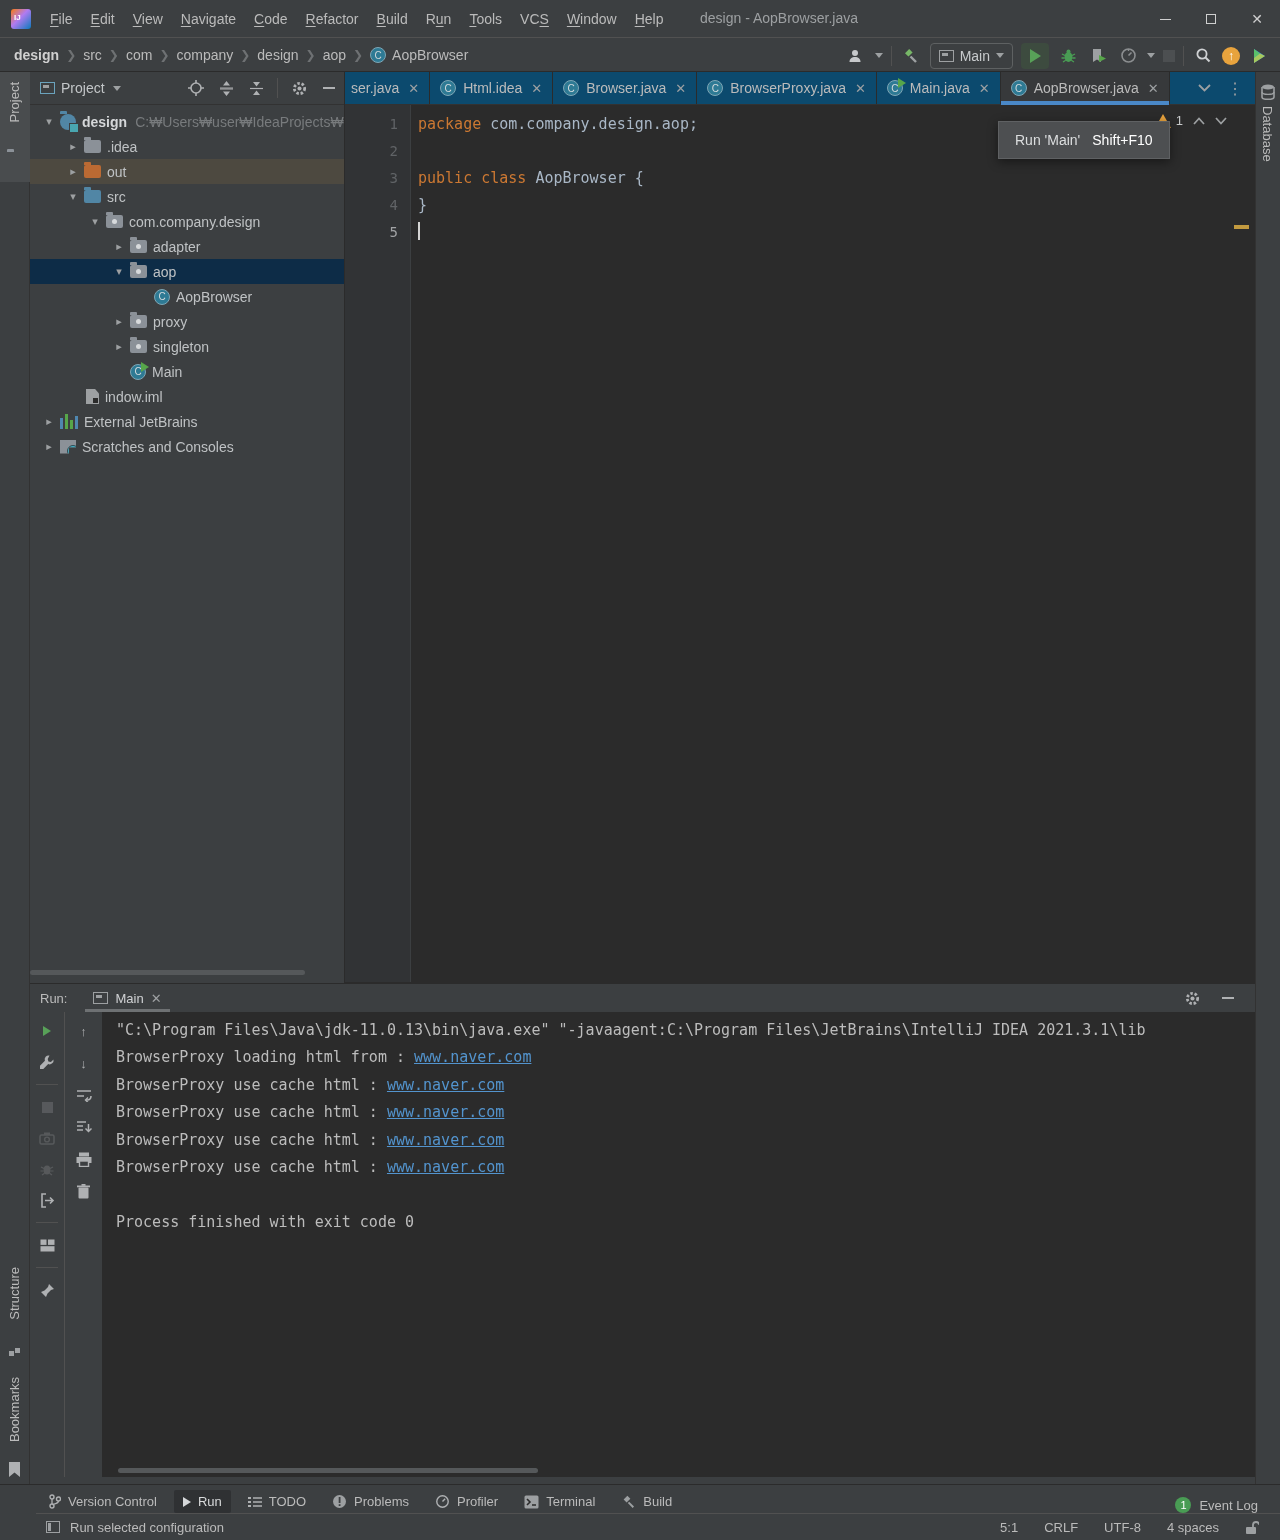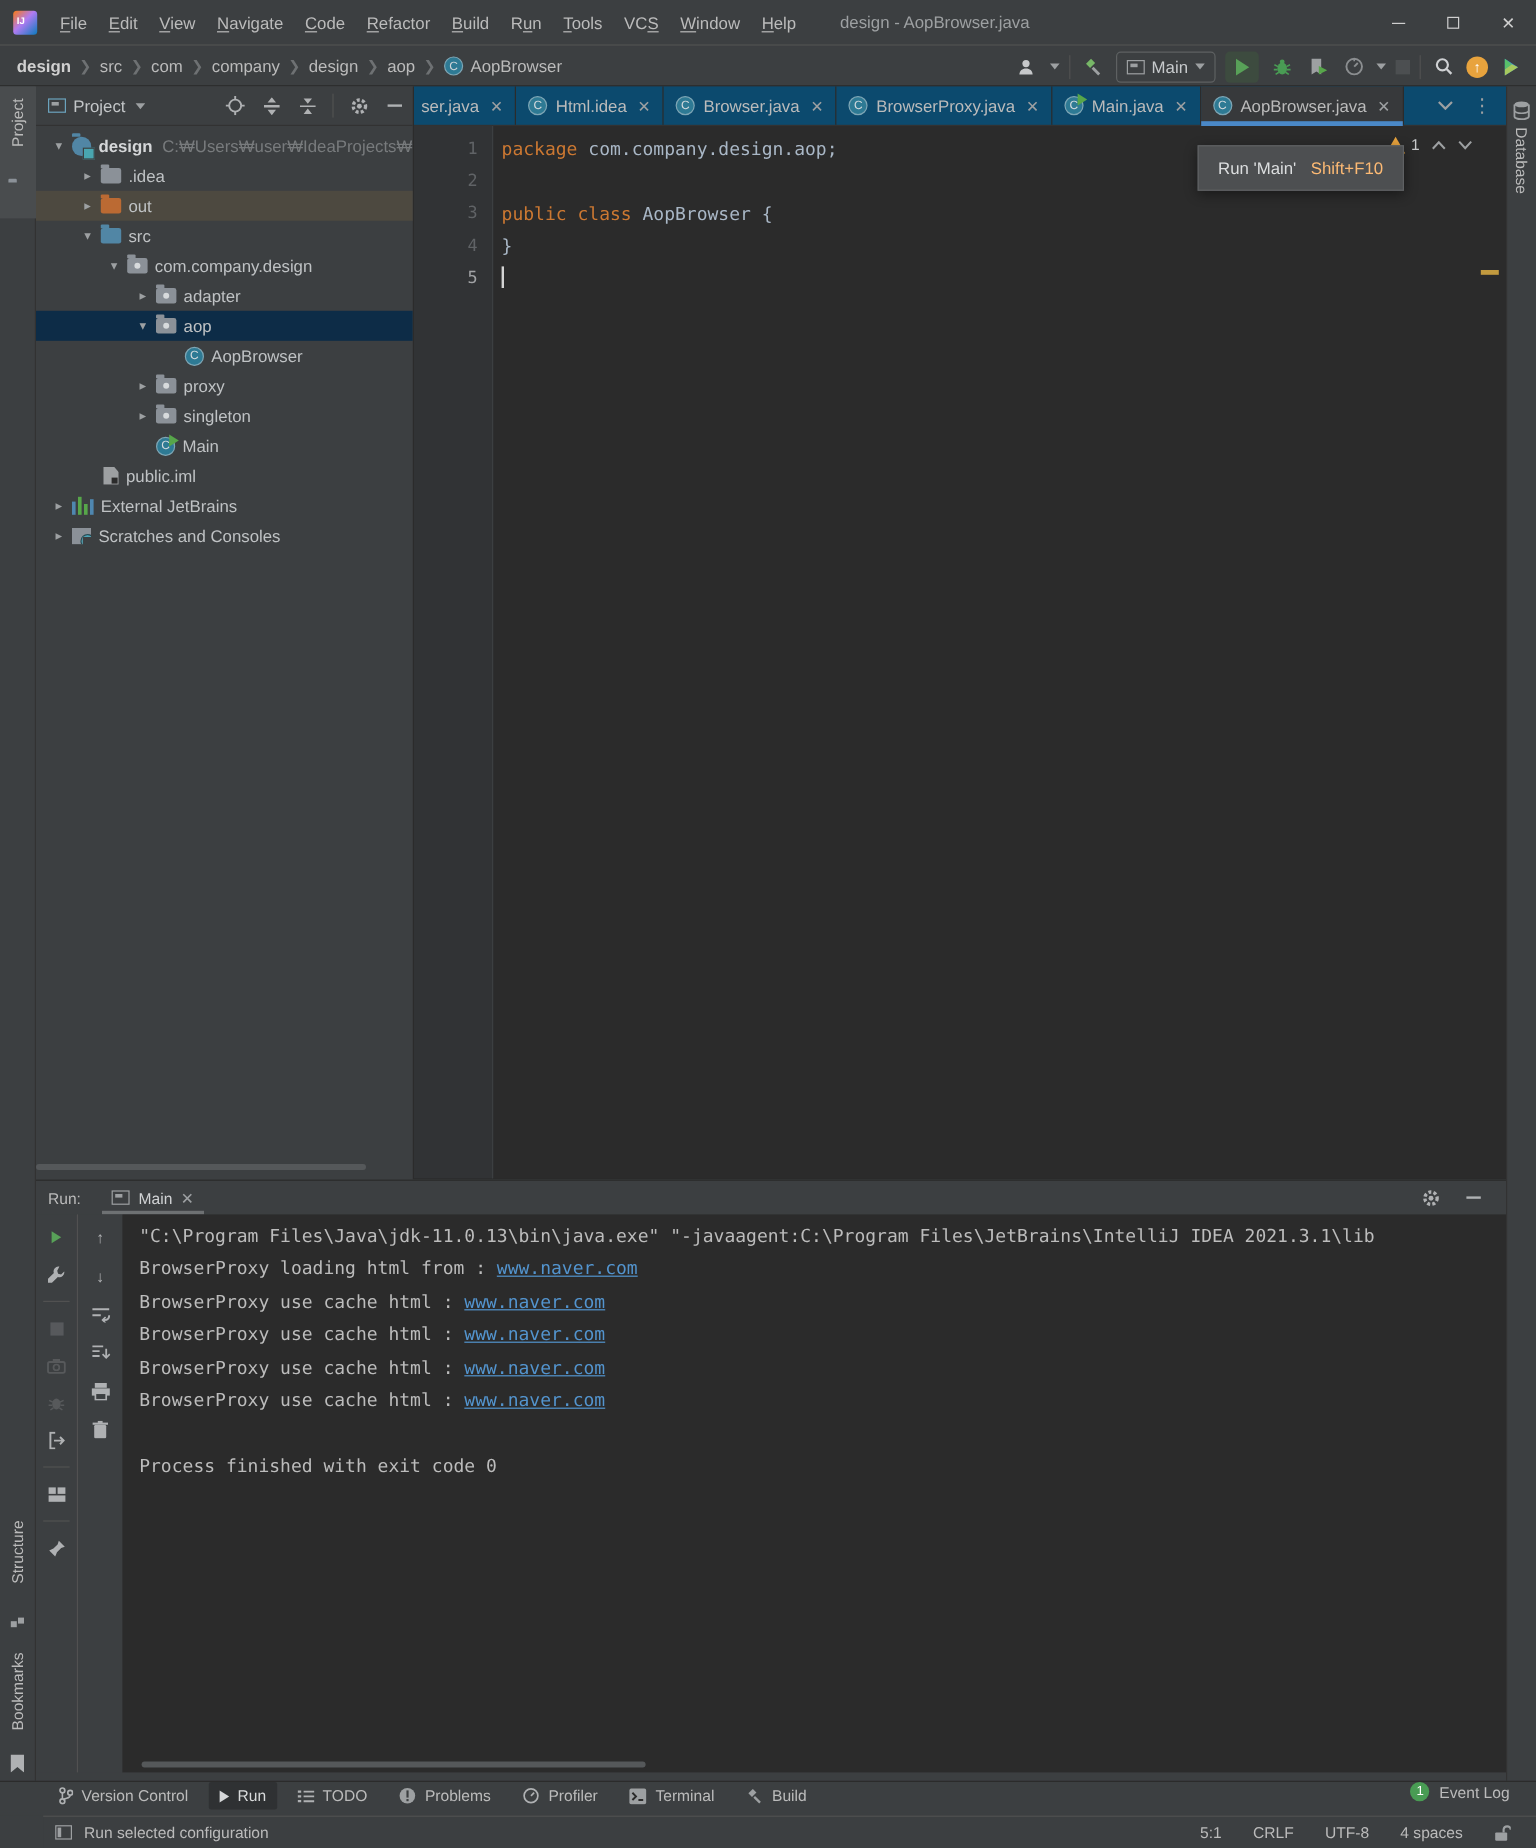--- a/index.html
+++ b/index.html
@@ -97,41 +97,41 @@
   .gutter div{ height:27px; line-height:27px; padding-right:12px;}
   .gutter .cur{ color:#a1a3a5;}
   .code{ padding:6px 0 0 7px; font-family:"DejaVu Sans Mono",monospace; font-size:15px; line-height:27px; color:#a9b7c6; white-space:pre;}
   .kw{ color:#cc7832; }
   .caret{ display:inline-block; width:1.5px; height:18px; background:#d4d4d4; vertical-align:-3px;}
   .inspect{ position:absolute; top:8px; right:28px; display:flex; align-items:center; gap:10px; color:#9da0a2;}
   .warn-tri{ width:0; height:0; border-left:8px solid transparent; border-right:8px solid transparent; border-bottom:14px solid #e8a33d; position:relative;}
   .chev{ font-size:12px; color:#9da0a2;}
   .scrollmark{ position:absolute; right:6px; top:120px; width:15px; height:4px; background:#c29a3f;}
   .tooltip{ position:absolute; left:653px; top:16px; height:38px; background:#4d4f51; border:1px solid #5f6163; box-shadow:0 3px 10px rgba(0,0,0,.45); display:flex; align-items:center; padding:0 16px; gap:12px; font-size:14px; z-index:30;}
-  .tooltip .tt1{ color:#dcdedf;} .tooltip .tt2{ color:#fdba74;}
+  .tooltip .tt1{ color:#dcdedf;} .tooltip .tt2{ color:#ffffff;}
 
   
   .runpanel{ left:30px; top:983px; width:1225px; height:501px; background:#3c3f41; border-top:1px solid #2b2b2b;}
   .runhdr{ height:28px; display:flex; align-items:center; padding-left:10px;}
   .runhdr .rlabel{ color:#bbbbbb; font-size:13px; margin-right:18px;}
   .runtab{ display:flex; align-items:center; gap:7px; height:28px; padding:0 8px; position:relative; color:#d0d2d4; font-size:13px;}
   .runtab::after{ content:""; position:absolute; left:0; right:0; bottom:0; height:3px; background:#6e7173;}
   .runhdr-right{ margin-left:auto; display:flex; align-items:center; gap:18px; padding-right:18px;}
   .runbody{ position:relative; height:465px; display:flex;}
   .rtools{ width:34px; background:#3c3f41; display:flex; flex-direction:column; align-items:center; padding-top:8px; gap:9px;}
   .rtools2{ width:38px; background:#3c3f41; border-left:1px solid #515151; display:flex; flex-direction:column; align-items:center; padding-top:8px; gap:10px;}
   .ticon{ width:22px; height:22px; display:flex; align-items:center; justify-content:center; color:#afb1b3;}
   .ticon.dis{ opacity:.4;}
   .hline{ width:22px; height:1px; background:#515151; margin:2px 0;}
   .console{ flex:1; background:#2b2b2b; font-family:"DejaVu Sans Mono",monospace; font-size:15px; line-height:27.4px; color:#bcbcbc; padding:5px 0 0 14px; white-space:pre; overflow:hidden;}
   .console a{ color:#5394ce; text-decoration:underline; }
   .console-scroll{ position:absolute; left:88px; bottom:4px; width:420px; height:5px; background:#55585a; border-radius:3px;}
 
   
-  .twbar{ left:0; top:1484px; width:1280px; height:29px; background:#3c3f41; border-top:1px solid #2b2b2b; display:flex; align-items:flex-start; padding-left:40px; gap:8px;}
+  .twbar{ left:0; top:1484px; width:1280px; height:29px; background:#3c3f41; border-top:1px solid #2b2b2b; display:flex; align-items:flex-end; padding-left:40px; gap:8px;}
   .twitem{ display:flex; align-items:center; gap:7px; height:23px; padding:0 9px; color:#bbbbbb; font-size:13px; border-radius:2px;}
   .twitem.active{ background:#2f3133; color:#d8dadb;}
   .twright{ margin-left:auto; display:flex; align-items:center; gap:8px; padding-right:22px;}
   .badge{ width:16px; height:16px; border-radius:50%; background:#499c54; color:#fff; font-size:11px; display:flex; align-items:center; justify-content:center;}
   .statusbar{ left:0; top:1513px; width:1280px; height:27px; background:#3c3f41; border-top:1px solid #515151; display:flex; align-items:center; padding:0 14px 0 10px; font-size:13px; color:#bbbbbb;margin-left:36px;}
   .sbleft{ display:flex; align-items:center; gap:10px;}
   .sbright{ margin-left:auto; display:flex; align-items:center; gap:26px;}
   .sbitem{ color:#bbbbbb; }
   .sbwin{ width:14px; height:12px; border:1px solid #9da0a2; position:relative;}
   .sbwin::after{ content:""; position:absolute; left:1px; top:1px; bottom:1px; width:3px; background:#9da0a2;}
@@ -370,21 +370,21 @@
         <span class="arr">▸</span>
         <span class="fold pkg"></span>
         <span class="lbl">singleton</span>
       </div>
       <div class="trow lvl3" style="padding-left:100px;">
         <span class="cic runnable">C</span>
         <span class="lbl">Main</span>
       </div>
       <div class="trow lvl1" style="padding-left:56px;">
         <span class="fileic"></span>
-        <span class="lbl">public.iml</span>
+        <span class="lbl">indow.iml</span>
       </div>
       <div class="trow lvl0">
         <span class="arr">▸</span>
         <span class="libic">
             <i></i>
             <i></i>
             <i></i>
             <i></i>
           </span>
         <span class="lbl">External JetBrains</span>

